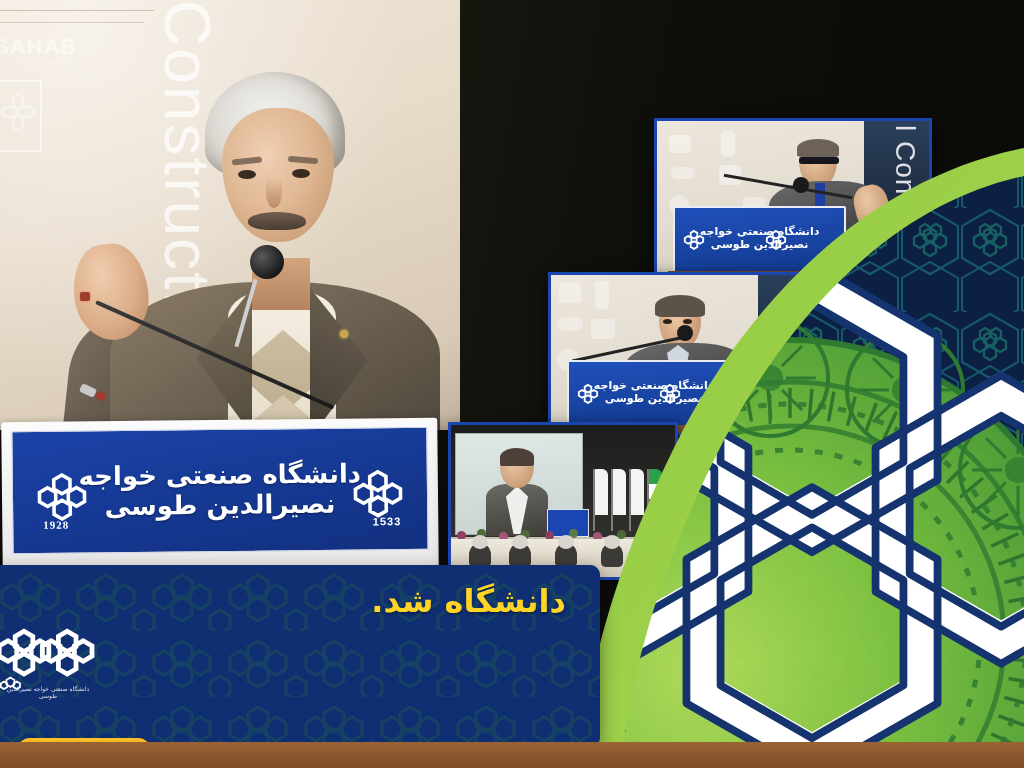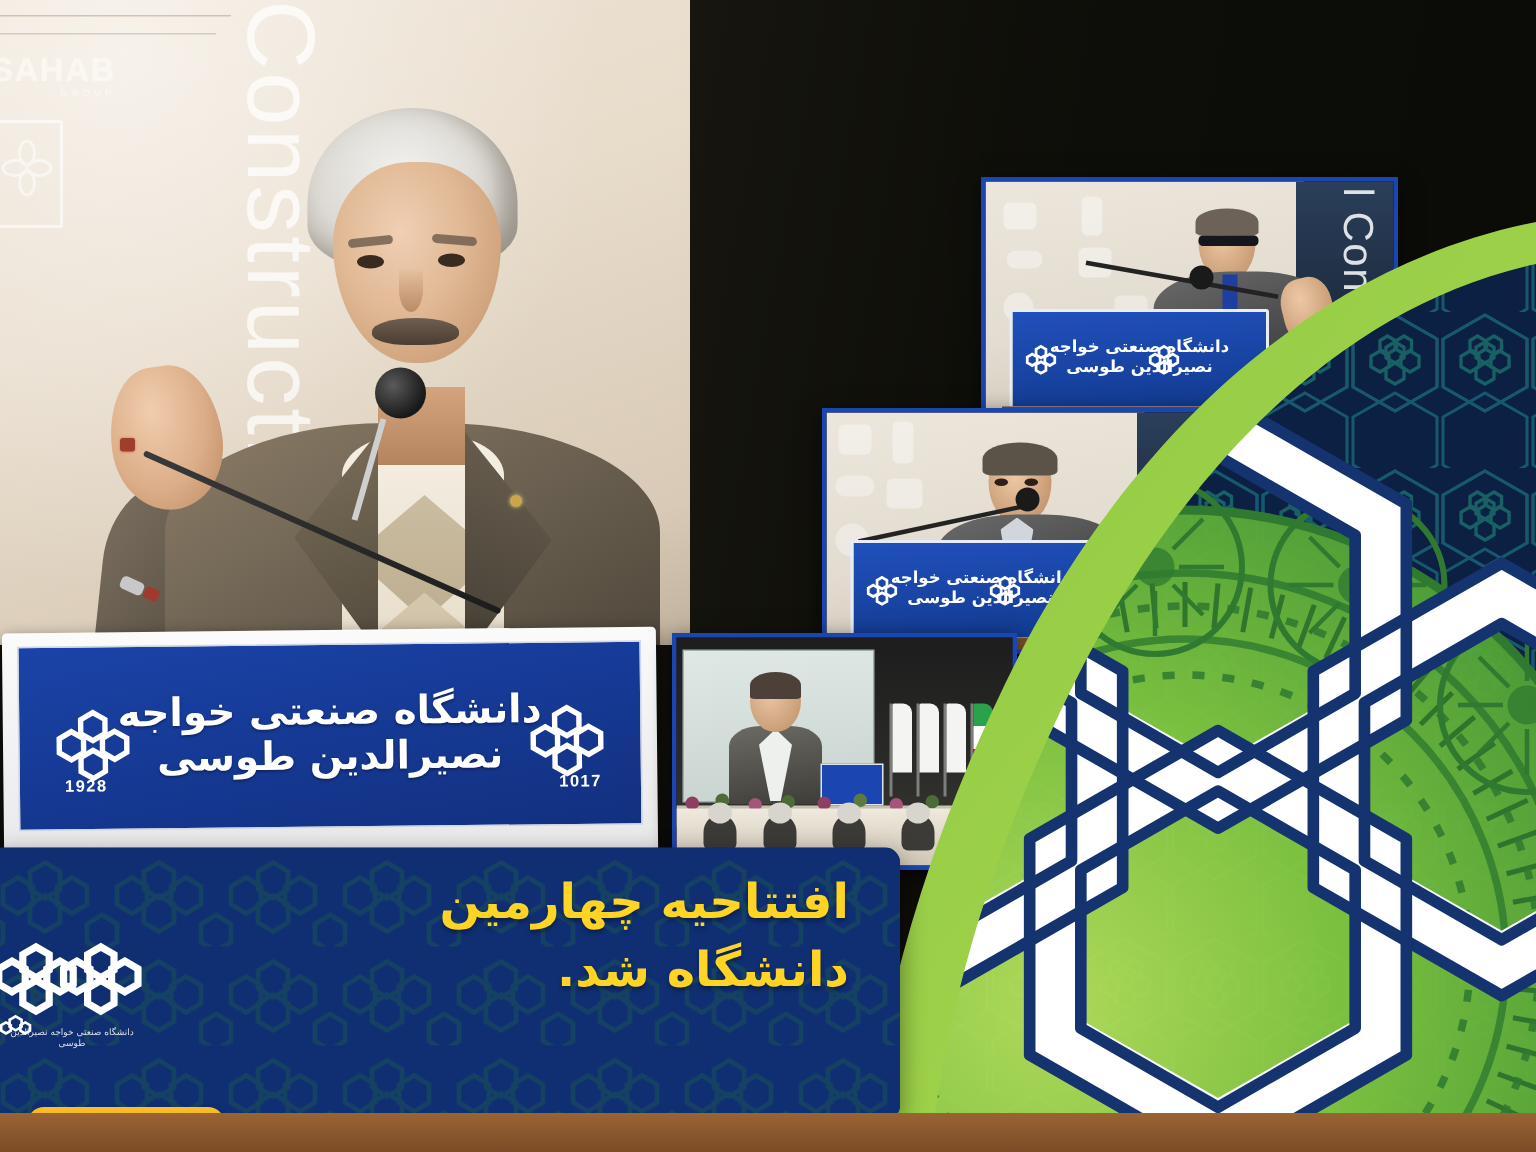--- a/index.html
+++ b/index.html
@@ -198,21 +198,21 @@
     font-size:26px;font-weight:600;letter-spacing:0;
     direction:rtl;
     text-shadow:0 1px 2px rgba(0,0,0,.4);
   }
   .podium-logo{position:absolute;top:38px;width:54px;height:54px;}
   .podium-logo.left{left:22px;}
   .podium-logo.right{right:22px;}
   .podium-year{
     position:absolute;bottom:22px;font-size:11px;color:#fff;font-weight:bold;letter-spacing:1px;
   }
-  .podium-year.left{left:30px;}
+  .podium-year.left{left:30px;font-family:Liberation Serif, serif;}
   .podium-year.right{right:26px;}
   .podium-wood{
     position:absolute;left:0;top:568px;width:470px;height:200px;
     background:linear-gradient(180deg,#8a5a33 0%,#6f4526 40%,#4c2f19 100%);
   }
 
   
   .inset{
     position:absolute;border:3px solid #1b45b0;
     overflow:hidden;background:#15140f;
@@ -421,21 +421,21 @@
         <svg class="podium-logo right" viewBox="0 0 60 60">
           <g fill="none" stroke="#fff" stroke-width="4">
             <path d="M30 6 l9 5.2 v10.4 l-9 5.2 -9 -5.2 V11.2 Z"></path>
             <path d="M14 20 l9 5.2 v10.4 l-9 5.2 -9 -5.2 V25.2 Z"></path>
             <path d="M46 20 l9 5.2 v10.4 l-9 5.2 -9 -5.2 V25.2 Z"></path>
             <path d="M30 34 l9 5.2 v10.4 l-9 5.2 -9 -5.2 V39.2 Z"></path>
           </g>
         </svg>
         <div class="podium-text">دانشگاه صنعتی خواجه نصیرالدین طوسی</div>
         <div class="podium-year left">1928</div>
-        <div class="podium-year right">1017</div>
+        <div class="podium-year right">1533</div>
       </div>
     </div>
   </div>
 
   <div class="inset inset-1">
     <div class="ins-wall"></div>
     <div class="ins-wall-dark"></div>
     <div class="ins-const">l Const</div>
 
     <div class="ins-mark" style="left:12px;top:14px;width:22px;height:18px;opacity:.55;"></div>
@@ -806,21 +806,20 @@
         <g transform="translate(13,76)" fill="none" stroke="#fff" stroke-width="2.2">
           <path d="M0 -8 l5 2.9 v5.8 l-5 2.9 -5 -2.9 v-5.8 Z"></path>
           <path d="M-8 -3 l4 2.3 v4.6 l-4 2.3 -4 -2.3 v-4.6 Z"></path>
           <path d="M8 -3 l4 2.3 v4.6 l-4 2.3 -4 -2.3 v-4.6 Z"></path>
         </g>
       </g>
     </svg>
     <div class="kntu95-caption">دانشگاه صنعتی خواجه نصیرالدین طوسی</div>
 
     <div class="headline">
-      <span class="ln">افتتاحیه چهارمین</span>
       <span class="ln">دانشگاه شد.</span>
     </div>
   </div>
 
   <div class="bottom-strip"></div>
   <div class="bottom-strip-dark"></div>
 
   <div class="badge">
     <span>نود و پنج سال افتخار</span>
   </div>

